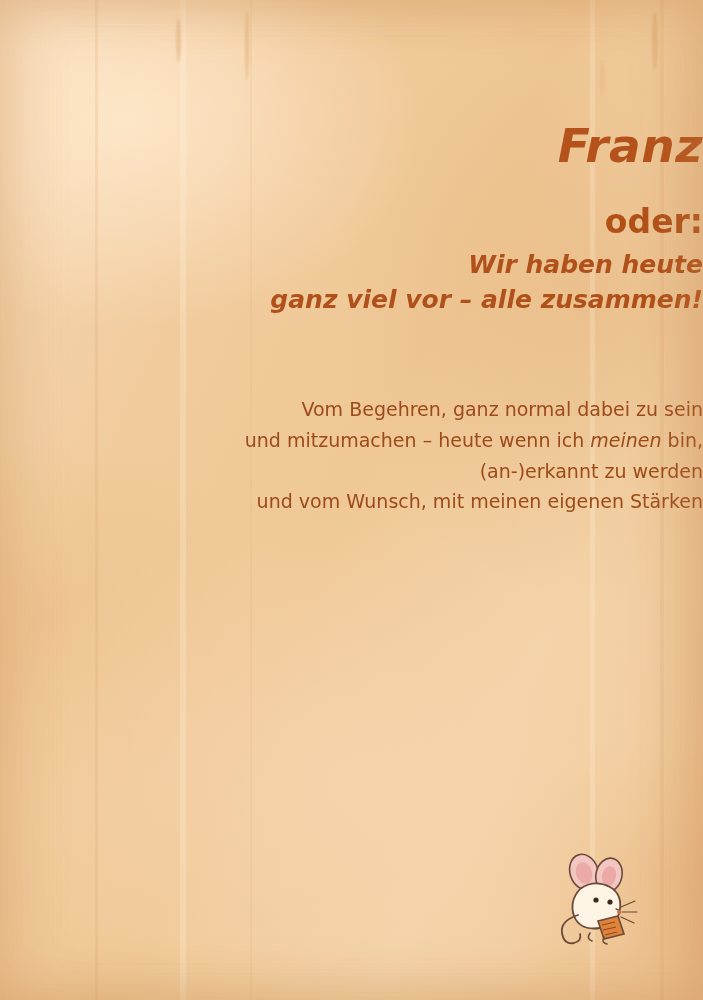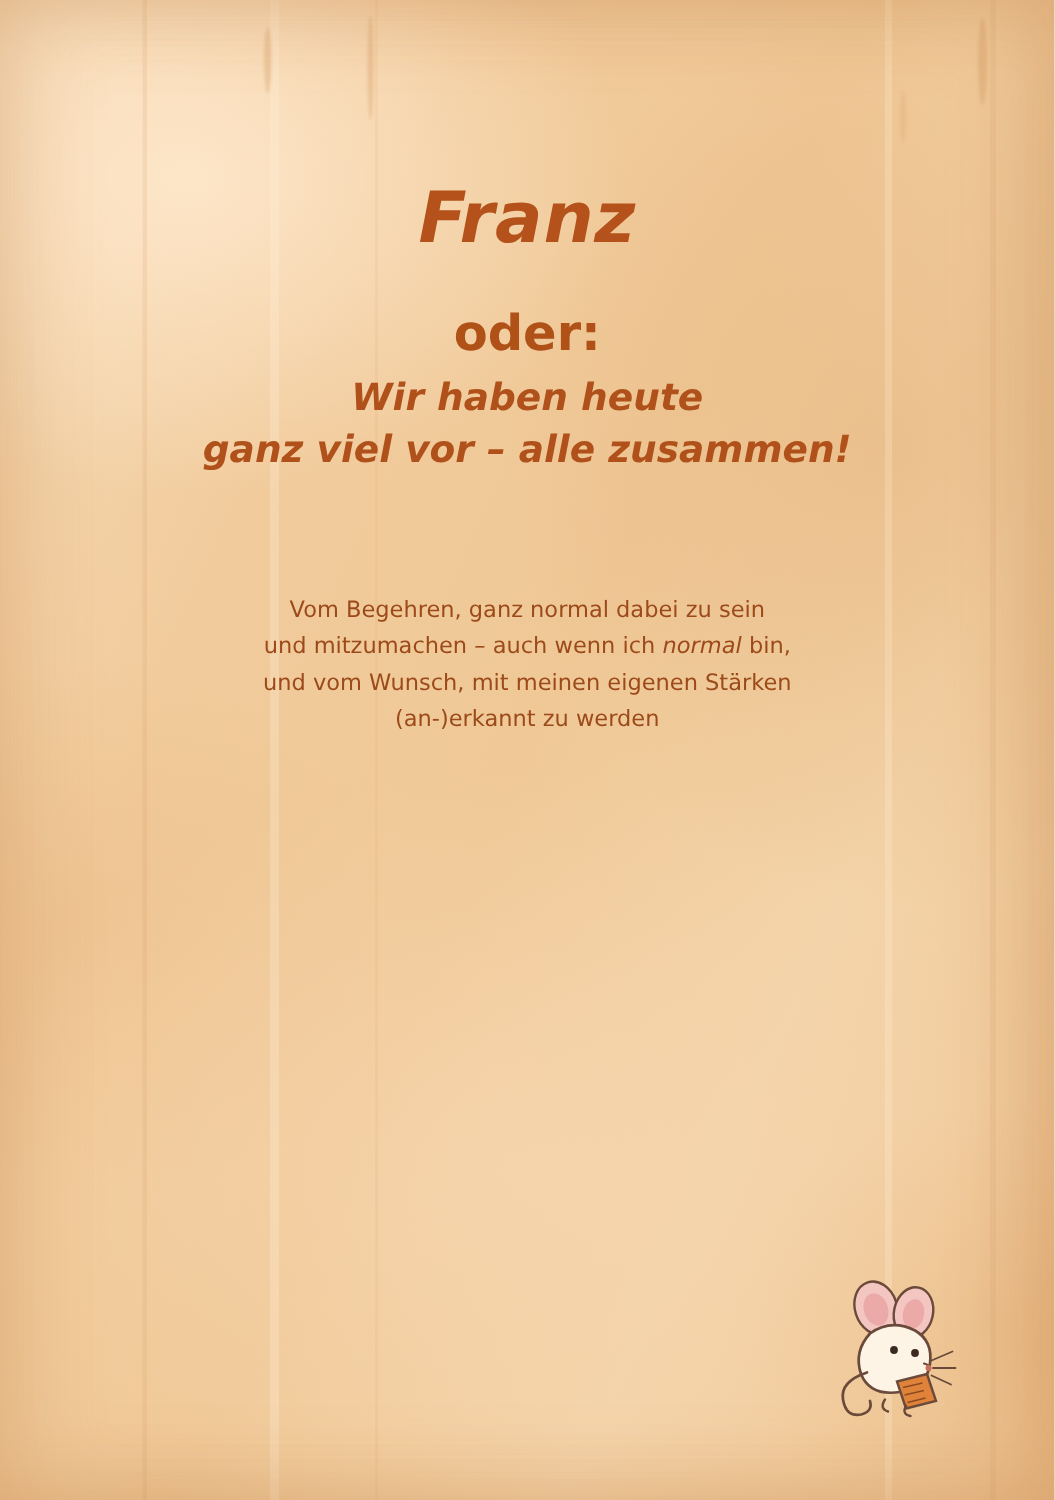--- a/index.html
+++ b/index.html
@@ -51,21 +51,21 @@
     position: absolute;
     inset: 0;
     pointer-events: none;
     box-shadow: inset 0 0 60px rgba(197,131,72,0.28),
                 inset -26px 0 50px rgba(197,131,72,0.20),
                 inset 26px 0 50px rgba(214,157,101,0.12);
   }
   .content {
     position: absolute;
     inset: 0;
-    text-align: center;
+    text-align: right;
   }
   .title {
     position: absolute;
     top: 118px;
     left: 0;
     right: 0;
     font-family: "DejaVu Sans", sans-serif;
     font-style: italic;
     font-weight: bold;
     font-size: 47px;
@@ -90,21 +90,21 @@
     font-weight: bold;
     font-size: 25px;
     line-height: 1.38;
     color: #b0501a;
   }
   .blurb {
     position: absolute;
     top: 394px;
     left: 0;
     right: 0;
-    font-size: 15px;
+    font-size: 19px;
     line-height: 1.62;
     color: #9d4a1a;
   }
   .blurb em {
     font-style: italic;
   }
   .mouse {
     position: absolute;
     left: 528px;
     top: 845px;
@@ -129,23 +129,23 @@
 
     <div class="subtitle-oder">oder:</div>
 
     <div class="subtitle-main">
       <div>Wir haben heute</div>
       <div>ganz viel vor – alle zusammen!</div>
     </div>
 
     <div class="blurb">
       <div>Vom Begehren, ganz normal dabei zu sein</div>
-      <div><span>und mitzumachen – auch wenn ich </span><em>normal</em><span> bin,</span></div>
+      <div><span>und mitzumachen – heute wenn ich </span><em>meinen</em><span> bin,</span></div>
+      <div>(an-)erkannt zu werden</div>
       <div>und vom Wunsch, mit meinen eigenen Stärken</div>
-      <div>(an-)erkannt zu werden</div>
     </div>
 
     <div class="mouse">
       <svg viewBox="0 0 120 110" width="120" height="110" xmlns="http://www.w3.org/2000/svg">
 
         <ellipse cx="56" cy="27" rx="14" ry="18" fill="#f3c6c2" stroke="#6b4a3a" stroke-width="1.6" transform="rotate(-18 56 27)"></ellipse>
         <ellipse cx="56" cy="28" rx="8" ry="11" fill="#e79e9c" opacity="0.7" transform="rotate(-18 56 28)"></ellipse>
         <ellipse cx="81" cy="30" rx="13" ry="17" fill="#f3c6c2" stroke="#6b4a3a" stroke-width="1.6" transform="rotate(12 81 30)"></ellipse>
         <ellipse cx="81" cy="31" rx="7" ry="10" fill="#e79e9c" opacity="0.7" transform="rotate(12 81 31)"></ellipse>
 

